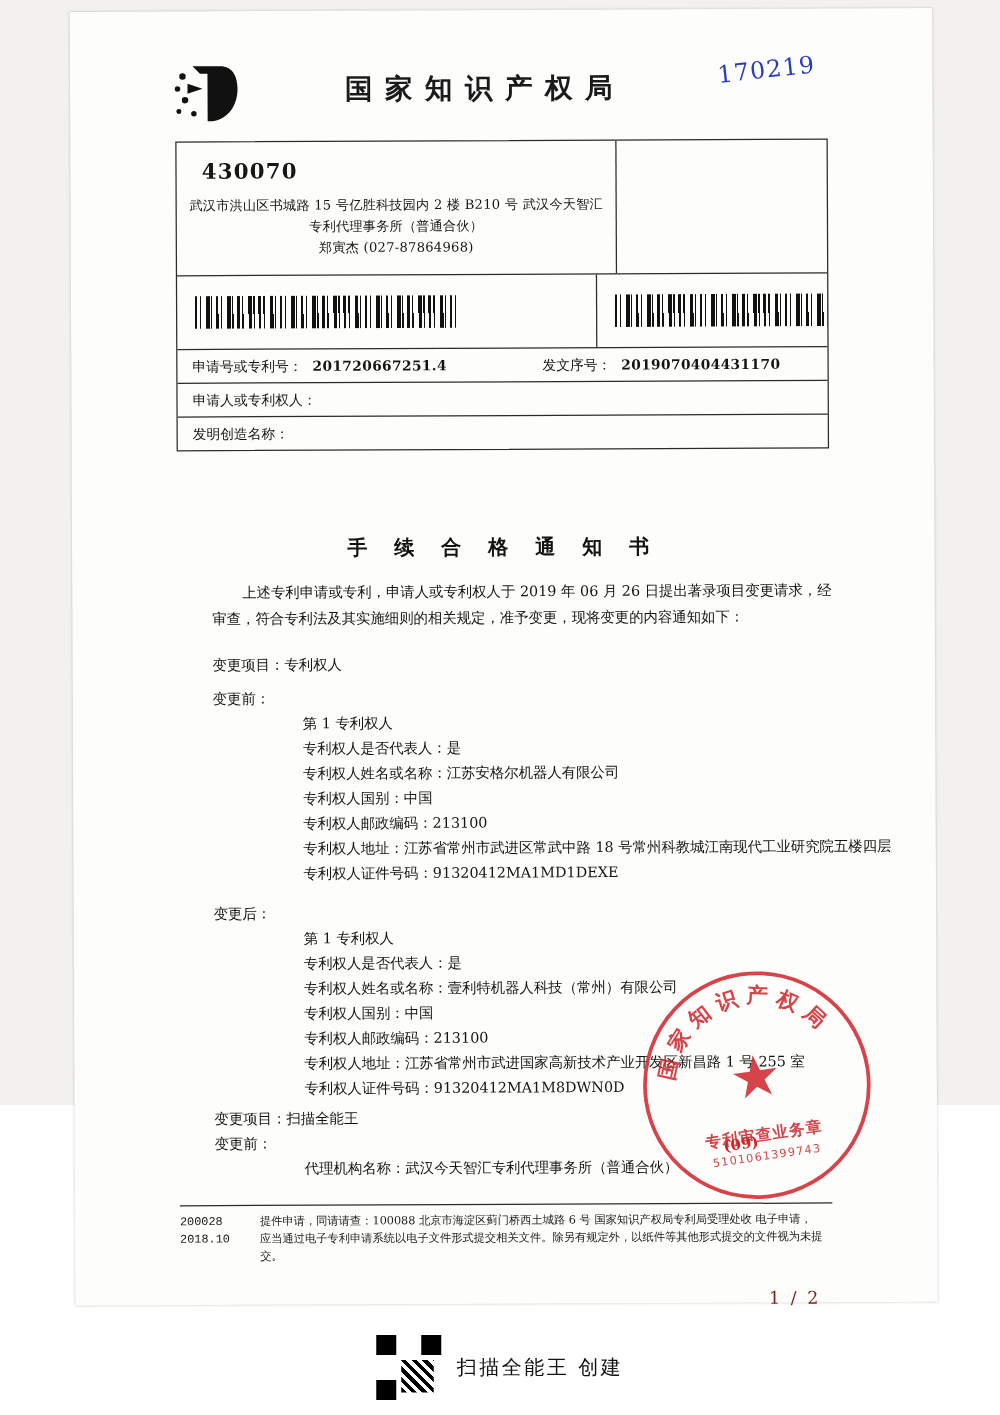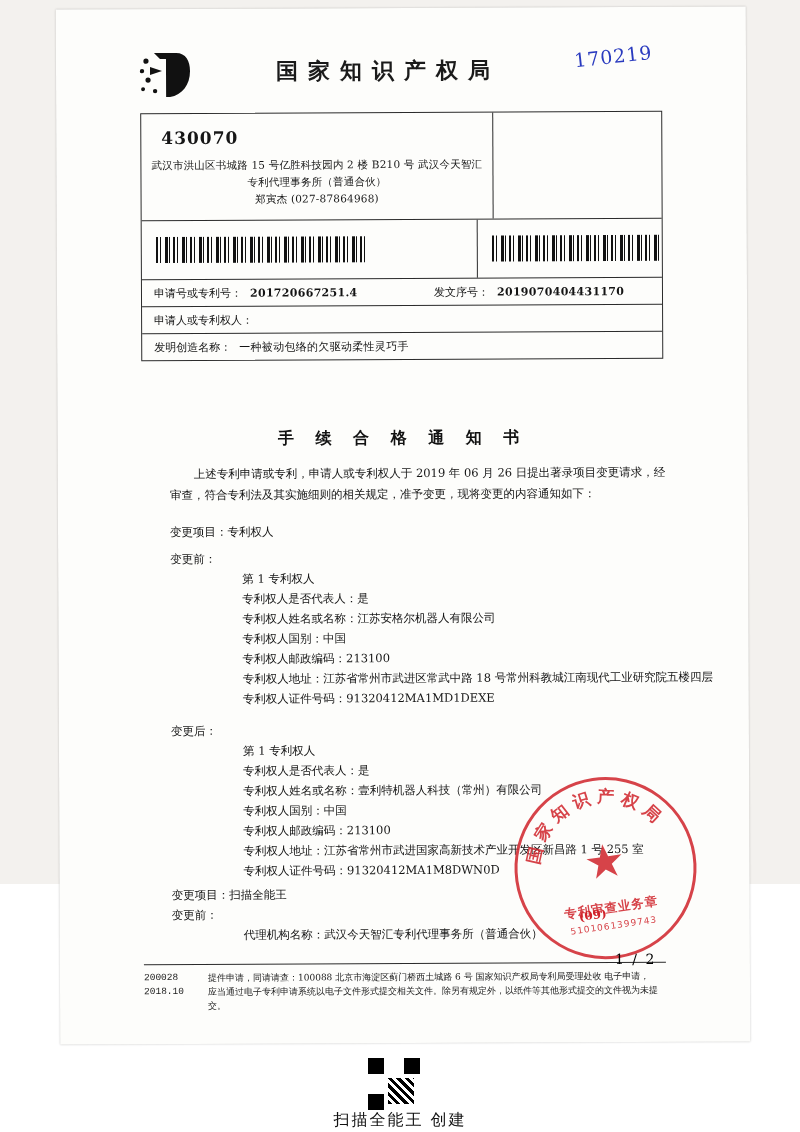--- a/index.html
+++ b/index.html
@@ -256,37 +256,36 @@
     position: absolute;
     left: 148px; top: 962px;
     width: 450px;
     font-family: "DejaVu Serif", "Liberation Serif", serif;
     font-size: 9px;
     line-height: 14px;
     color: #1a1a1a;
   }
   .page-no {
     position: absolute;
-    left: 555px; top: 944px;
+    left: 555px; top: 1024px;
     font-family: "DejaVu Serif", "Liberation Serif", serif;
     font-size: 14px;
     letter-spacing: 2px;
-    color: #000000;
+    color: #7f1d1d;
   }
 
   
   .wm {
     position: absolute;
     left: 0; top: 1056px;
     width: 800px; height: 76px;
     background: #ffffff;
     display: flex;
     align-items: center;
     justify-content: center;
-    flex-direction: column;
   }
   .qr {
     width: 52px; height: 52px;
     margin-right: 12px;
     background:
       linear-gradient(#000,#000) 0 0/16px 16px no-repeat,
       linear-gradient(#fff,#fff) 4px 4px/8px 8px no-repeat,
       linear-gradient(#000,#000) 6px 6px/4px 4px no-repeat,
       linear-gradient(#000,#000) 36px 0/16px 16px no-repeat,
       linear-gradient(#fff,#fff) 40px 4px/8px 8px no-repeat,
@@ -358,21 +357,20 @@
             <span class="val">2019070404431170</span>
           </div>
         </div>
 
         <div class="inforow">
           <span class="lbl">申请人或专利权人：</span>
         </div>
 
         <div class="inforow">
           <span class="lbl">发明创造名称：</span>
-          <span class="val normal">一种被动包络的欠驱动柔性灵巧手</span>
         </div>
       </div>
 
       <div class="doc-title">手 续 合 格 通 知 书</div>
 
       <div class="para">上述专利申请或专利，申请人或专利权人于 2019 年 06 月 26 日提出著录项目变更请求，经审查，符合专利法及其实施细则的相关规定，准予变更，现将变更的内容通知如下：</div>
 
       <div class="section s1">
         <span>变更项目：</span><span>专利权人</span>
       </div>

